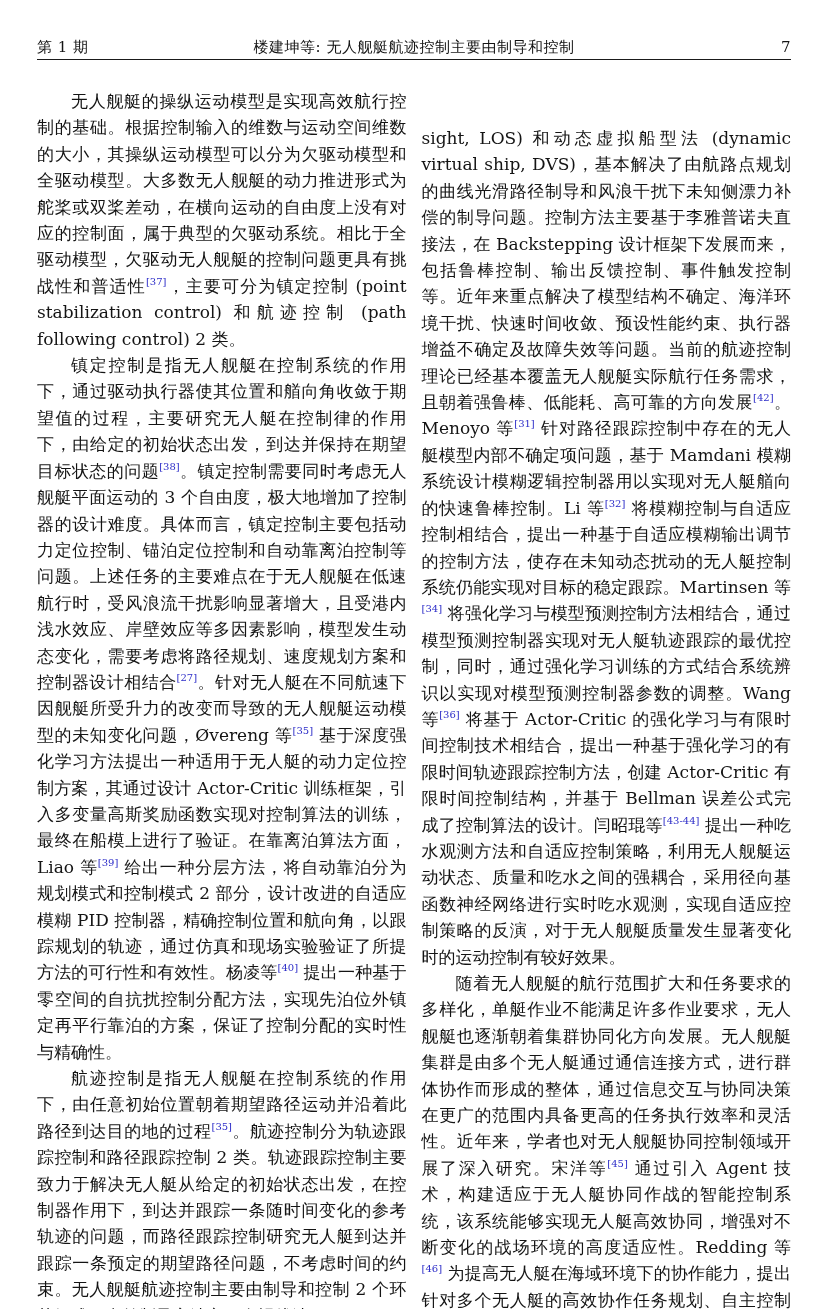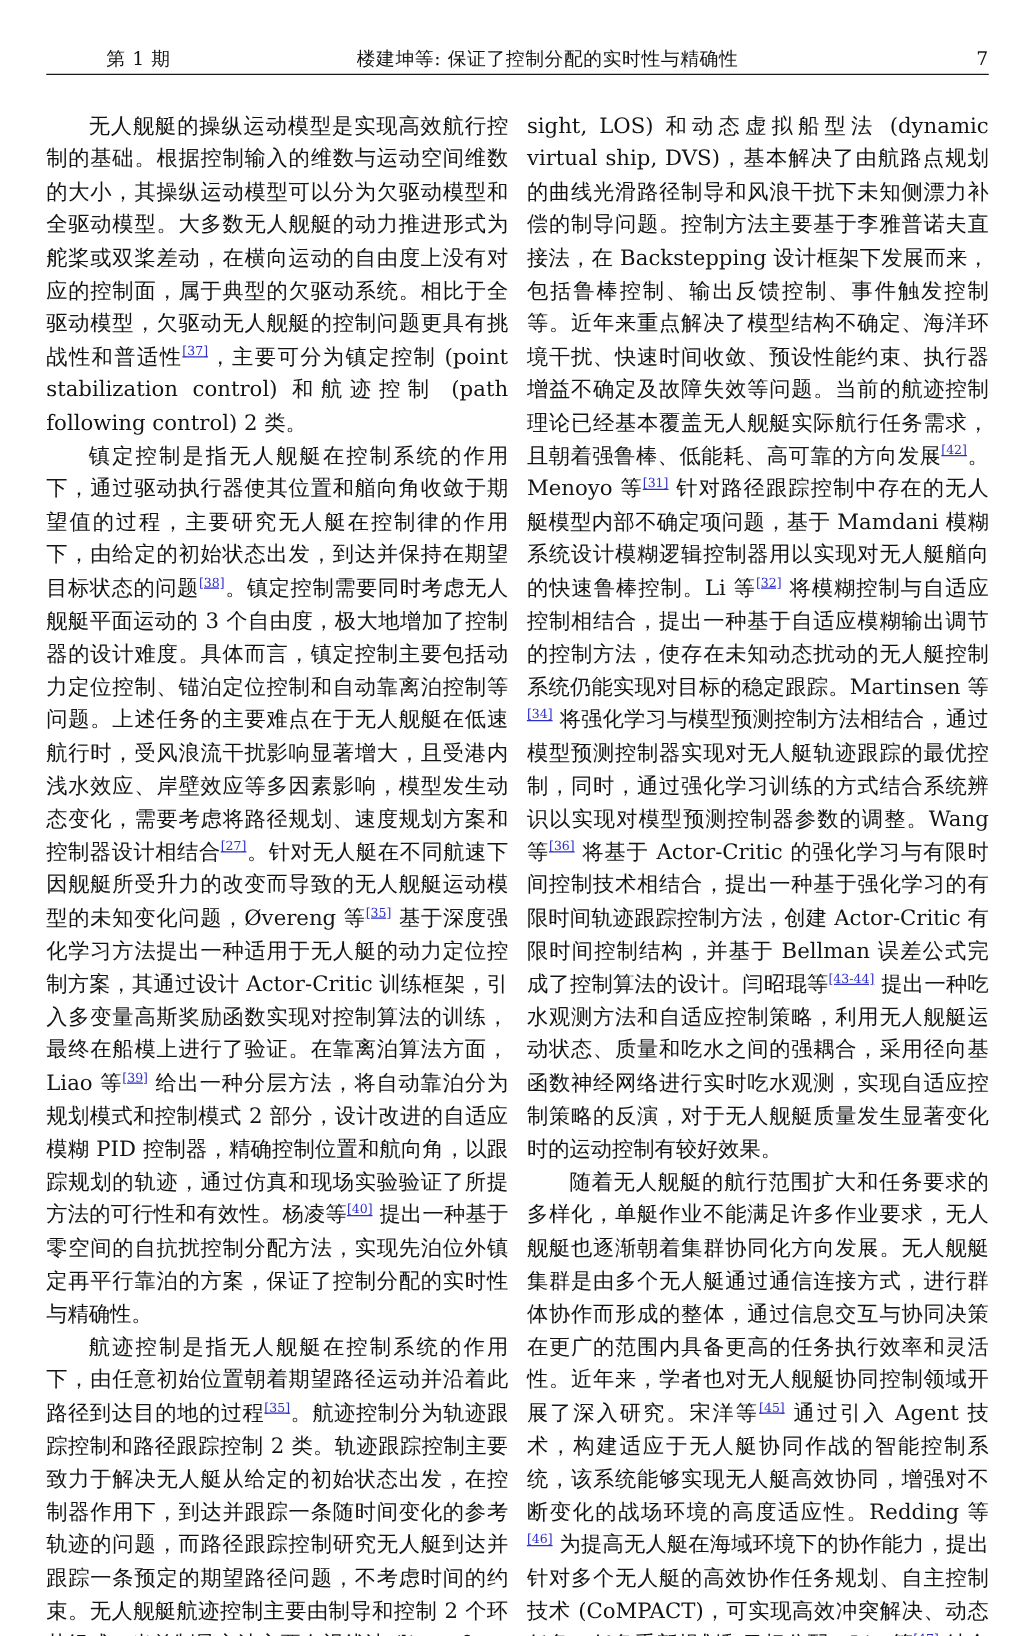--- a/index.html
+++ b/index.html
@@ -19,21 +19,21 @@
     position: relative;
   }
   .header {
     display: flex;
     justify-content: space-between;
     align-items: baseline;
     font-size: 15px;
     line-height: 18px;
     letter-spacing: 0.5px;
   }
-  .header .issue { min-width: 80px; text-align: left; margin-left: 48px; }
+  .header .issue { min-width: 80px; text-align: left; }
   .header .running-title { flex: 1; text-align: center; }
   .header .pageno { min-width: 80px; text-align: right; }
   .header-rule {
     border: none;
     border-bottom: 1.6px solid #1a1a1a;
     margin: 3px 0 0 0;
     height: 0;
   }
   .columns {
     display: flex;
@@ -46,37 +46,36 @@
     line-height: 26.4px;
     text-align: justify;
     text-justify: inter-ideograph;
   }
   p.para {
     margin: 0;
     padding: 0;
     text-indent: 2em;
     word-break: break-word;
   }
-  p.para.no-indent { text-indent: 0; }
+  p.para.no-indent { text-indent: 0; margin-top: 37px; }
   sup.cite {
     color: var(--cite-color, #2d2dc8);
     font-size: 10px;
     line-height: 0;
     vertical-align: super;
     letter-spacing: 0;
-    text-decoration: underline;
   }
 </style>
 </head>
 <body>
 
 <div class="page">
   <div class="header">
     <span class="issue">第 1 期</span>
-    <span class="running-title">楼建坤等: 保证了控制分配的实时性与精确性</span>
+    <span class="running-title">楼建坤等: 无人舰艇航迹控制主要由制导和控制</span>
     <span class="pageno">7</span>
   </div>
   <div class="header-rule"></div>
 
   <div class="columns">
     <div class="col" id="left-col">
         <p class="para">无人舰艇的操纵运动模型是实现高效航行控制的基础。根据控制输入的维数与运动空间维数的大小，其操纵运动模型可以分为欠驱动模型和全驱动模型。大多数无人舰艇的动力推进形式为舵桨或双桨差动，在横向运动的自由度上没有对应的控制面，属于典型的欠驱动系统。相比于全驱动模型，欠驱动无人舰艇的控制问题更具有挑战性和普适性<sup class="cite">[37]</sup>，主要可分为镇定控制 (point stabilization control) 和航迹控制 (path following control) 2 类。</p>
         <p class="para">镇定控制是指无人舰艇在控制系统的作用下，通过驱动执行器使其位置和艏向角收敛于期望值的过程，主要研究无人艇在控制律的作用下，由给定的初始状态出发，到达并保持在期望目标状态的问题<sup class="cite">[38]</sup>。镇定控制需要同时考虑无人舰艇平面运动的 3 个自由度，极大地增加了控制器的设计难度。具体而言，镇定控制主要包括动力定位控制、锚泊定位控制和自动靠离泊控制等问题。上述任务的主要难点在于无人舰艇在低速航行时，受风浪流干扰影响显著增大，且受港内浅水效应、岸壁效应等多因素影响，模型发生动态变化，需要考虑将路径规划、速度规划方案和控制器设计相结合<sup class="cite">[27]</sup>。针对无人艇在不同航速下因舰艇所受升力的改变而导致的无人舰艇运动模型的未知变化问题，Øvereng 等<sup class="cite">[35]</sup> 基于深度强化学习方法提出一种适用于无人艇的动力定位控制方案，其通过设计 Actor-Critic 训练框架，引入多变量高斯奖励函数实现对控制算法的训练，最终在船模上进行了验证。在靠离泊算法方面，Liao 等<sup class="cite">[39]</sup> 给出一种分层方法，将自动靠泊分为规划模式和控制模式 2 部分，设计改进的自适应模糊 PID 控制器，精确控制位置和航向角，以跟踪规划的轨迹，通过仿真和现场实验验证了所提方法的可行性和有效性。杨凌等<sup class="cite">[40]</sup> 提出一种基于零空间的自抗扰控制分配方法，实现先泊位外镇定再平行靠泊的方案，保证了控制分配的实时性与精确性。</p>
         <p class="para">航迹控制是指无人舰艇在控制系统的作用下，由任意初始位置朝着期望路径运动并沿着此路径到达目的地的过程<sup class="cite">[35]</sup>。航迹控制分为轨迹跟踪控制和路径跟踪控制 2 类。轨迹跟踪控制主要致力于解决无人艇从给定的初始状态出发，在控制器作用下，到达并跟踪一条随时间变化的参考轨迹的问题，而路径跟踪控制研究无人艇到达并跟踪一条预定的期望路径问题，不考虑时间的约束。无人舰艇航迹控制主要由制导和控制 2 个环节组成，当前制导方法主要有视线法 (line of</p>
       </div>

